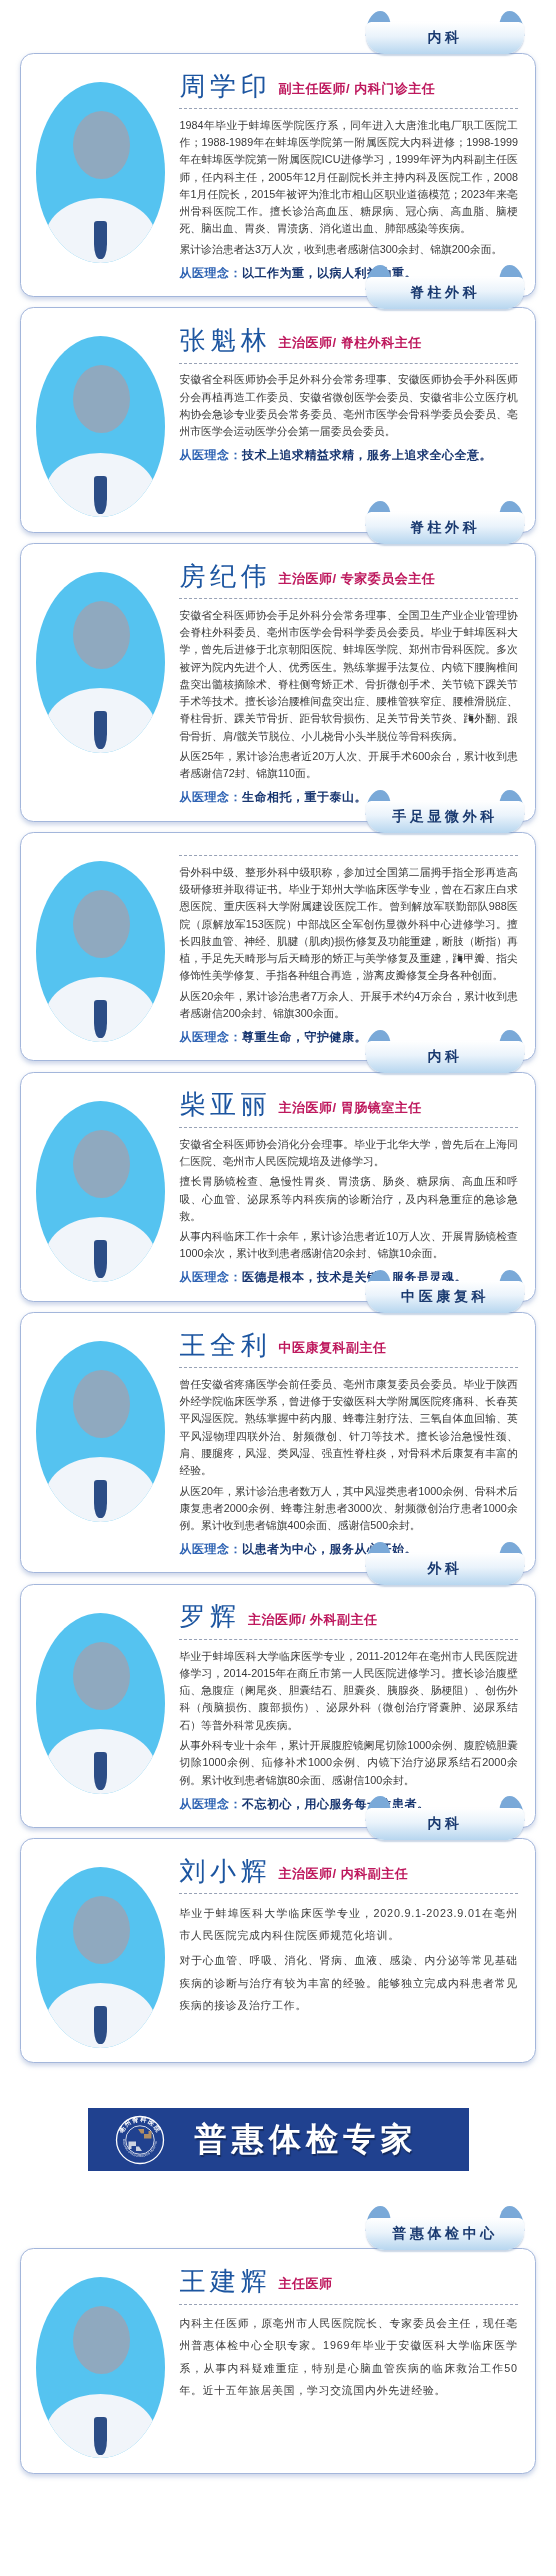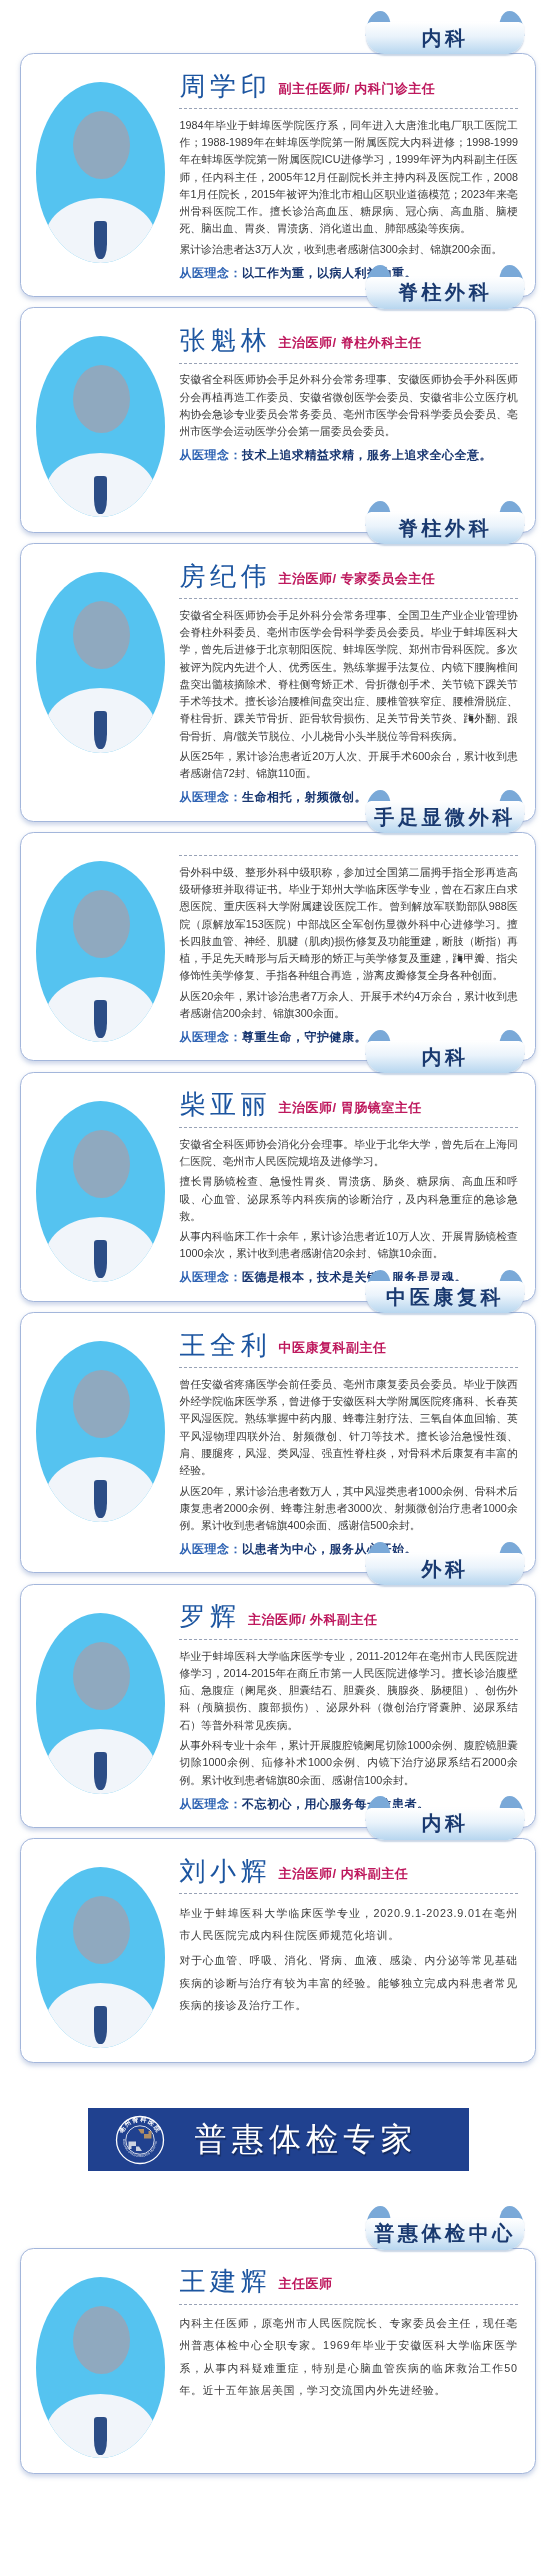--- a/index.html
+++ b/index.html
@@ -17,21 +17,21 @@
   
   .tab{position:absolute;top:-43px;right:11.3px;width:158px;height:44px;z-index:2;}
   .ear{position:absolute;top:0;width:24px;height:25px;background:#7aa9d8;
        border-radius:50% 50% 0 0 / 72% 72% 0 0;}
   .ear-l{left:1px;transform:skewX(-6deg);}
   .ear-r{right:1px;transform:skewX(6deg);}
   .tab-body{position:absolute;left:0;right:0;top:11.3px;height:32px;
         background:linear-gradient(180deg,#ffffff 0%,#eaf3fb 45%,#b7d6ef 100%);
         border-radius:5.2px 5.2px 18.5px 18.5px;
         display:flex;align-items:center;justify-content:center;
-        font-size:20px;font-weight:bold;color:#1a3a70;letter-spacing:3.6px;
+        font-size:14px;font-weight:bold;color:#1a3a70;letter-spacing:3.6px;
         box-shadow:0 1.5px 1.5px rgba(120,150,190,.4);}
 
   
   .photo{flex:0 0 129px;height:181px;margin-top:12.4px;border-radius:50%;
          background:#55c3f0;position:relative;overflow:hidden;}
   .ph-head{position:absolute;left:50%;top:16%;width:57px;height:68px;margin-left:-28px;
            background:#8fa9bf;border-radius:50%;}
   .ph-body{position:absolute;left:50%;bottom:-9%;width:111px;height:81px;margin-left:-56px;
            background:#f1f5fa;border-radius:50% 50% 0 0;}
   .ph-collar{position:absolute;left:50%;bottom:2%;width:13.4px;height:38px;margin-left:-6.7px;
@@ -46,21 +46,21 @@
   .para{font-size:10.8px;line-height:1.6;margin:0 0 3.1px;color:#383838;text-align:justify;}
   .loose .para{line-height:2.05;letter-spacing:0.8px;}
   .phil{margin-top:6.7px;font-size:12px;font-weight:bold;letter-spacing:0.5px;}
   .phil-label{color:#2d62b3;}
   .phil-text{color:#17356f;}
 
   
   .banner{width:381px;height:63px;margin:45px auto 0;background:#20418f;
           display:flex;align-items:center;}
   .logo{width:50px;height:50px;margin-left:27px;flex:0 0 auto;}
-  .banner-title{color:#ffffff;font-size:32px;font-weight:normal;letter-spacing:5.2px;
+  .banner-title{color:#ffffff;font-size:32px;font-weight:bold;letter-spacing:5.2px;
           margin-left:30px;white-space:nowrap;text-shadow:1px 1.5px 1px rgba(0,0,0,.35);}
 </style>
 </head>
 <body>
 
 <div class="page">
 
   <div id="cards-top">
   <section class="card">
     <div class="tab">
@@ -130,21 +130,21 @@
       <div class="name-row">
         <span class="name">房纪伟</span>
         <span class="title">主治医师/ 专家委员会主任</span>
       </div>
       <div class="dotted"></div>
       <div class="paras">
             <p class="para">安徽省全科医师协会手足外科分会常务理事、全国卫生产业企业管理协会脊柱外科委员、亳州市医学会骨科学委员会委员。毕业于蚌埠医科大学，曾先后进修于北京朝阳医院、蚌埠医学院、郑州市骨科医院。多次被评为院内先进个人、优秀医生。熟练掌握手法复位、内镜下腰胸椎间盘突出髓核摘除术、脊柱侧弯矫正术、骨折微创手术、关节镜下踝关节手术等技术。擅长诊治腰椎间盘突出症、腰椎管狭窄症、腰椎滑脱症、脊柱骨折、踝关节骨折、距骨软骨损伤、足关节骨关节炎、踇外翻、跟骨骨折、肩/髋关节脱位、小儿桡骨小头半脱位等骨科疾病。</p>
             <p class="para">从医25年，累计诊治患者近20万人次、开展手术600余台，累计收到患者感谢信72封、锦旗110面。</p>
           </div>
       <div class="phil">
-        <span class="phil-label">从医理念：</span><span class="phil-text">生命相托，射频微创。</span>
+        <span class="phil-label">从医理念：</span><span class="phil-text">生命相托，重于泰山。</span>
       </div>
     </div>
   </section>
 
   <section class="card">
     <div class="tab">
       <span class="ear ear-l"></span>
       <span class="ear ear-r"></span>
       <span class="tab-body">手足显微外科</span>
     </div>

